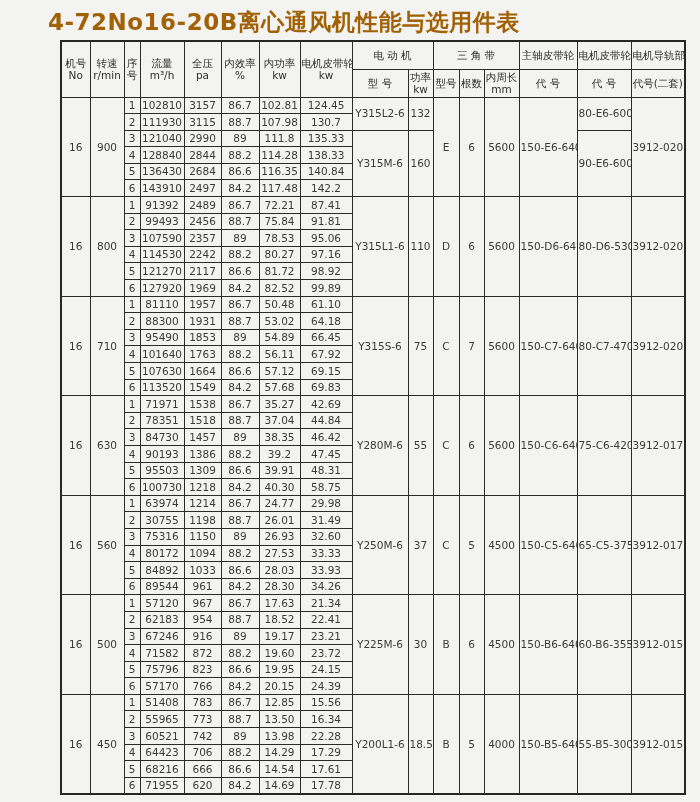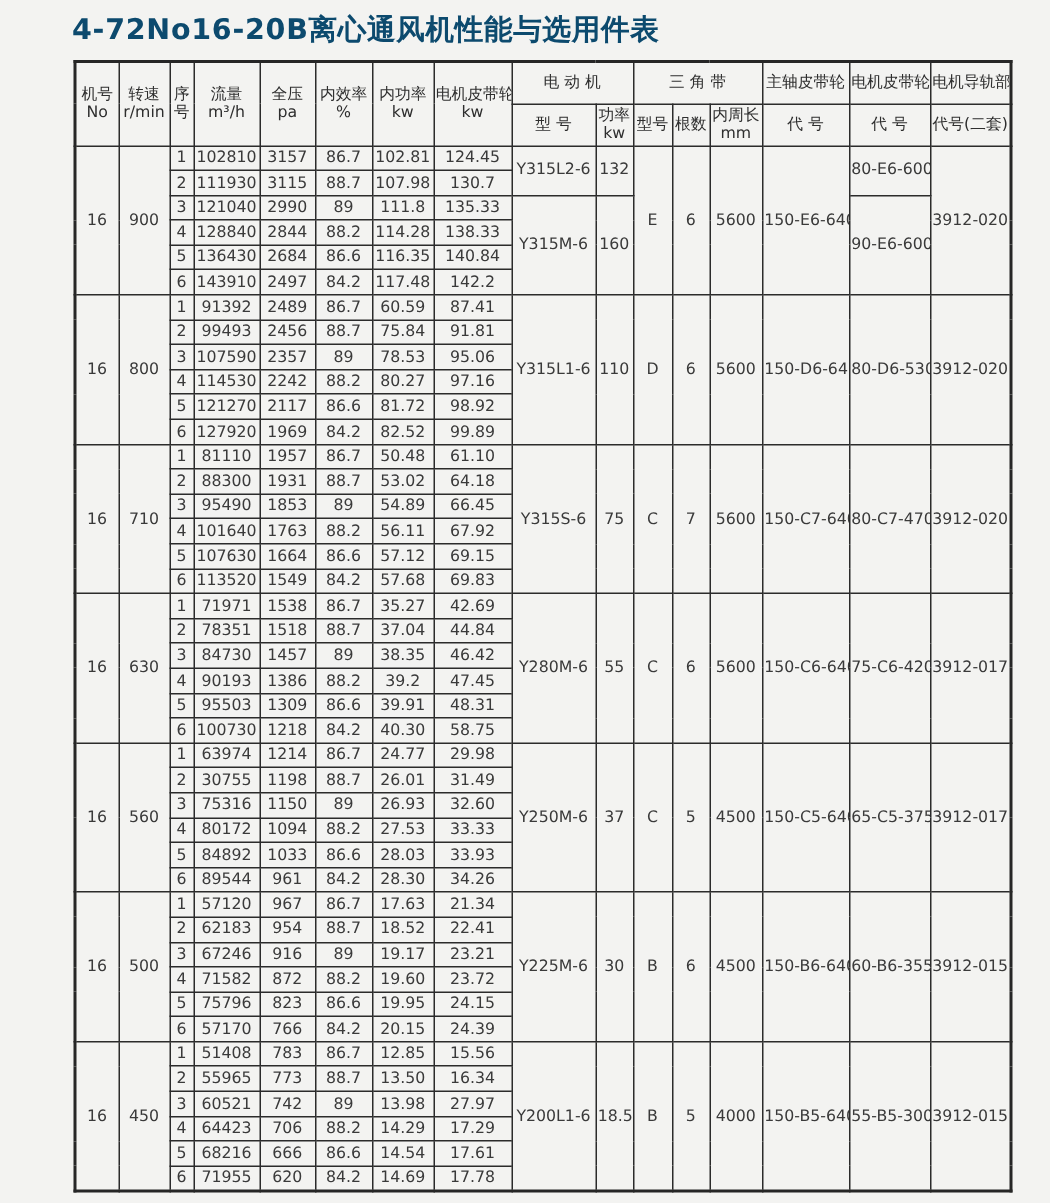--- a/index.html
+++ b/index.html
@@ -7,29 +7,29 @@
   body {
     width: 700px; height: 802px;
     font-family: "DejaVu Sans", "Liberation Sans", sans-serif;
     color: #333;
     position: relative;
     overflow: hidden;
   }
   .page-title {
     position: absolute;
     left: 48px; top: 7px;
-    font-size: 19px;
+    font-size: 23px;
     font-weight: bold;
-    color: #0c4a6e;
+    color: #a16207;
     letter-spacing: 0.5px;
     white-space: nowrap;
   }
   table.spec-table {
     position: absolute;
-    left: 49px; top: 40px;
+    left: 60px; top: 40px;
     width: 625px;
     border-collapse: collapse;
     table-layout: fixed;
     border: 2px solid #262626;
   }
   .spec-table th, .spec-table td {
     border: 1px solid #2b2b2b;
     text-align: center;
     vertical-align: middle;
     padding: 0 1px;
@@ -197,21 +197,21 @@
         <td>117.48</td>
         <td>142.2</td>
       </tr>
       <tr class="group-start">
         <td rowspan="6">16</td>
         <td rowspan="6">800</td>
         <td>1</td>
         <td>91392</td>
         <td>2489</td>
         <td>86.7</td>
-        <td>60.59</td>
+        <td>72.21</td>
         <td>87.41</td>
         <td rowspan="6">Y315L1-6</td>
         <td rowspan="6">110</td>
         <td rowspan="6">D</td>
         <td rowspan="6">6</td>
         <td rowspan="6">5600</td>
         <td rowspan="6">150-D6-640</td>
         <td rowspan="6">80-D6-530</td>
         <td rowspan="6">3912-020</td>
       </tr>
@@ -512,21 +512,21 @@
         <td>88.7</td>
         <td>13.50</td>
         <td>16.34</td>
       </tr>
       <tr>
         <td>3</td>
         <td>60521</td>
         <td>742</td>
         <td>89</td>
         <td>13.98</td>
-        <td>27.97</td>
+        <td>22.28</td>
       </tr>
       <tr>
         <td>4</td>
         <td>64423</td>
         <td>706</td>
         <td>88.2</td>
         <td>14.29</td>
         <td>17.29</td>
       </tr>
       <tr>

